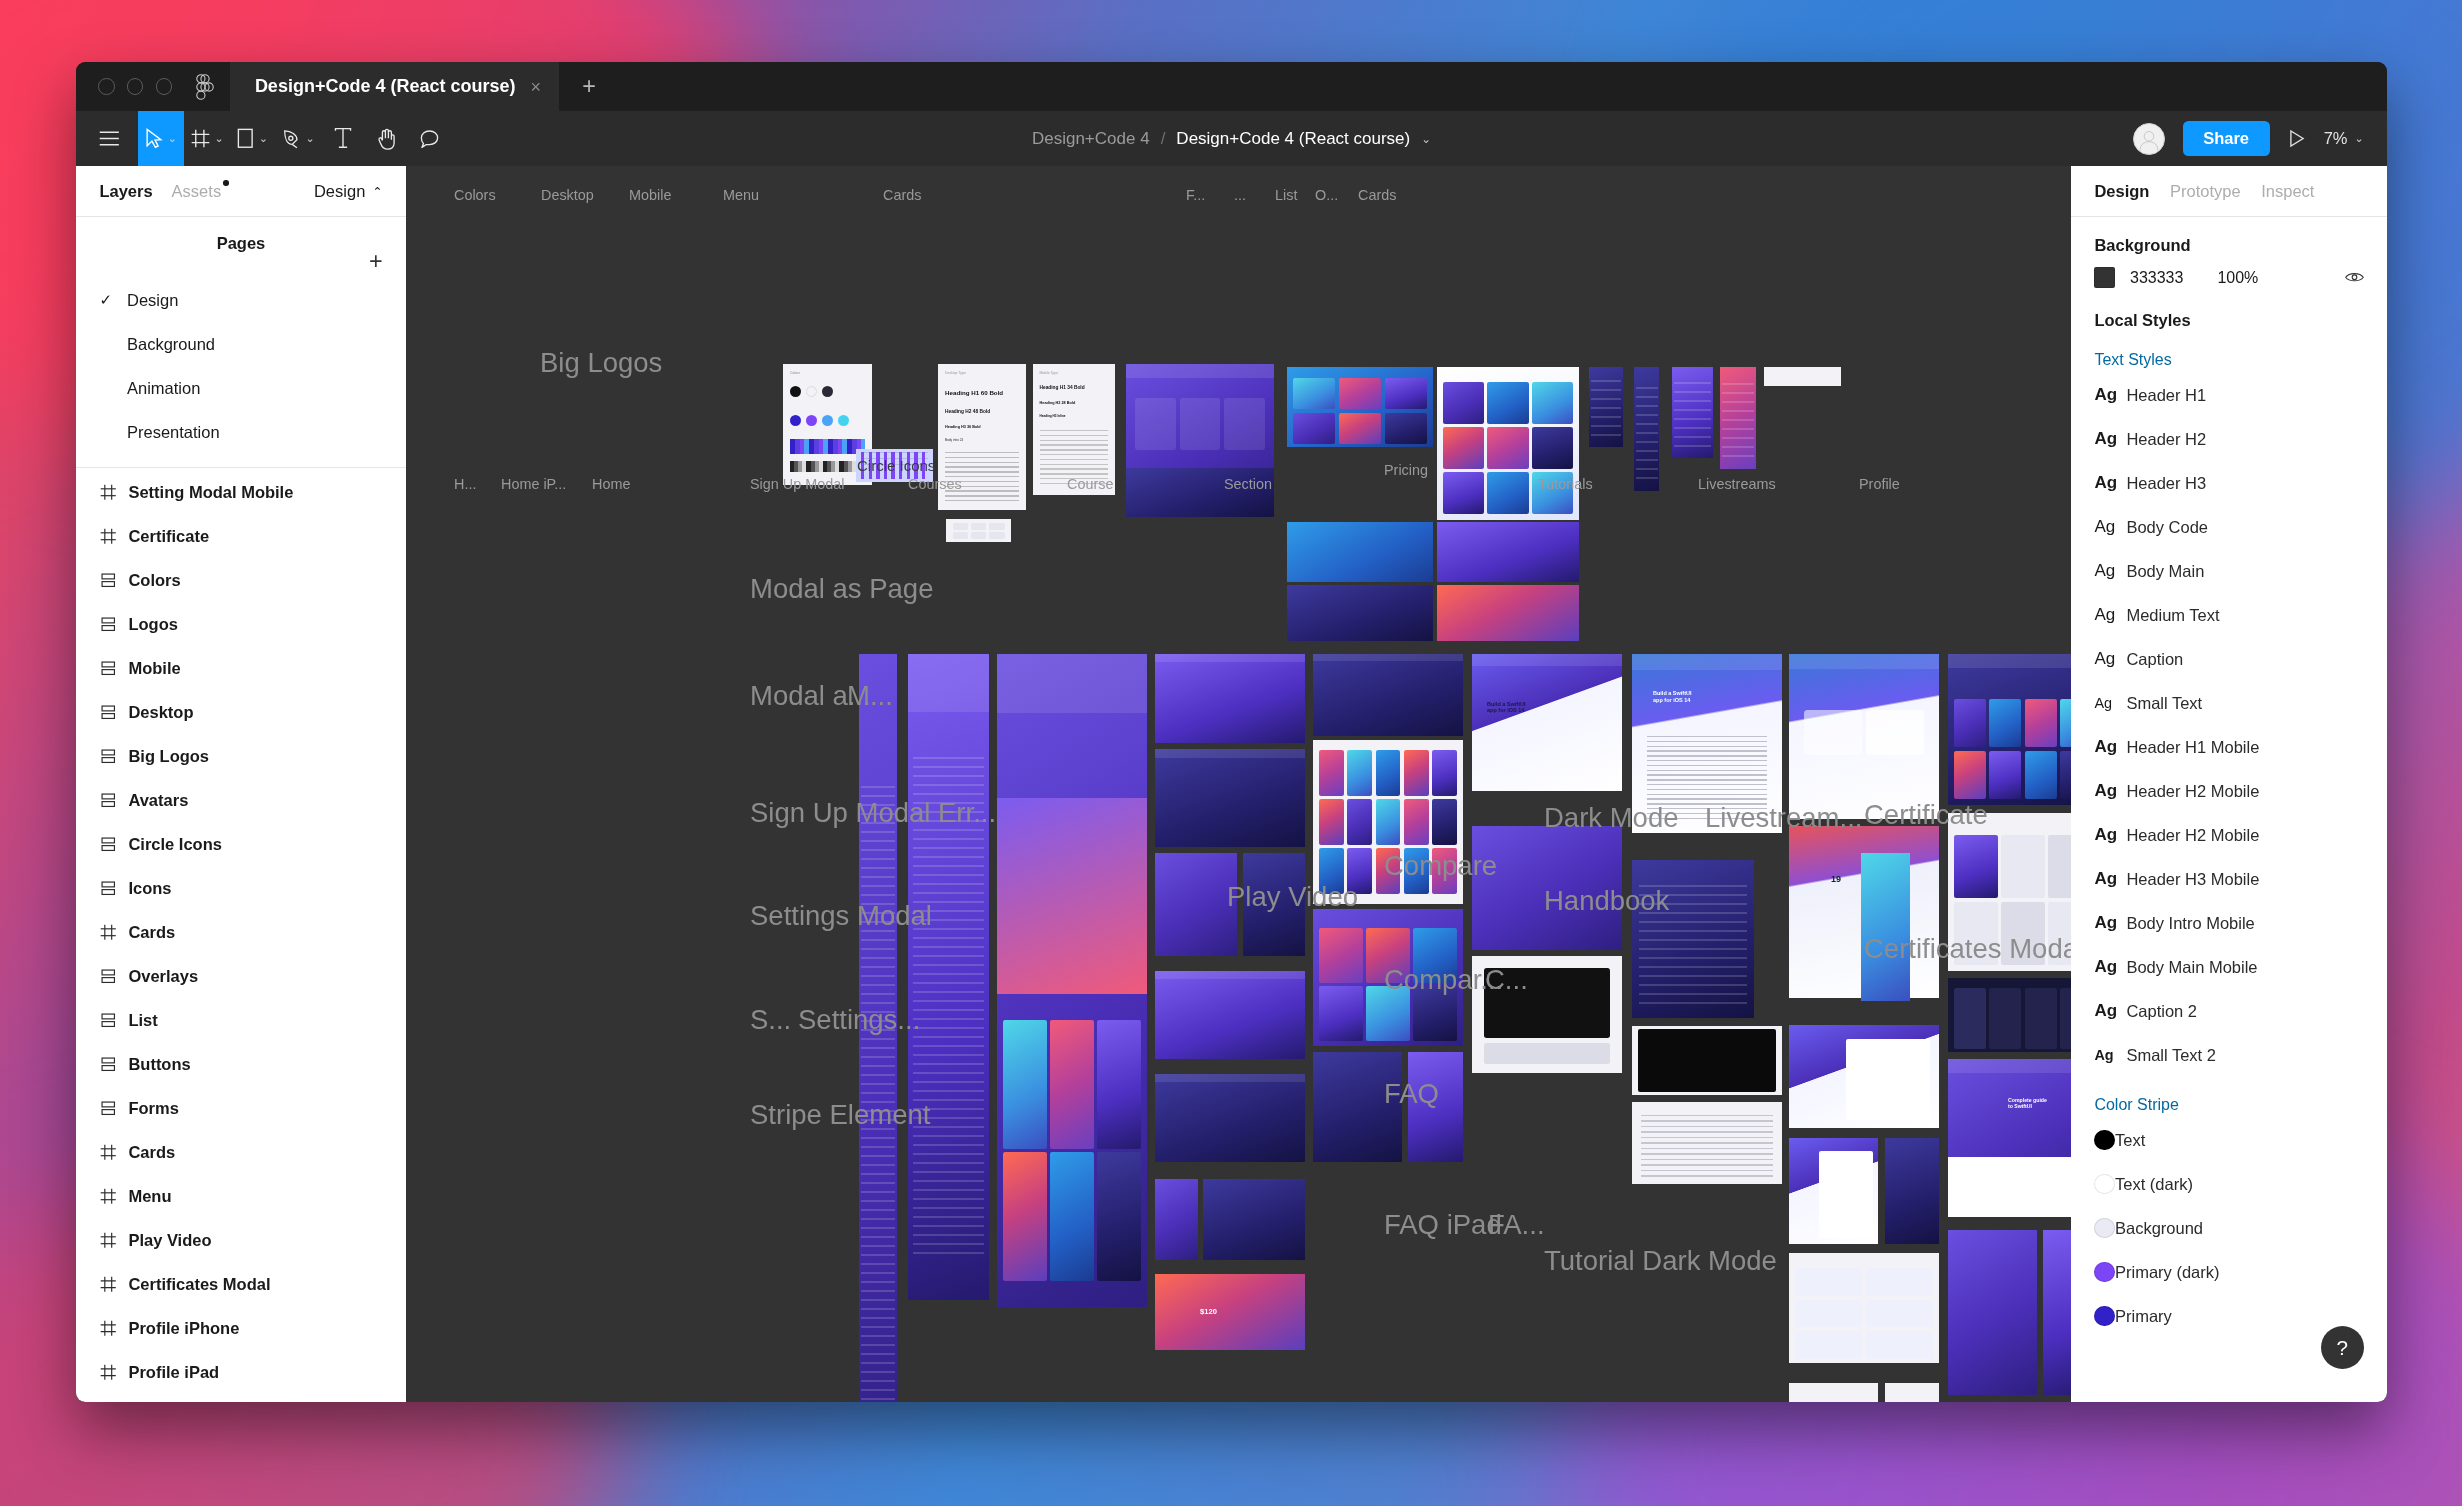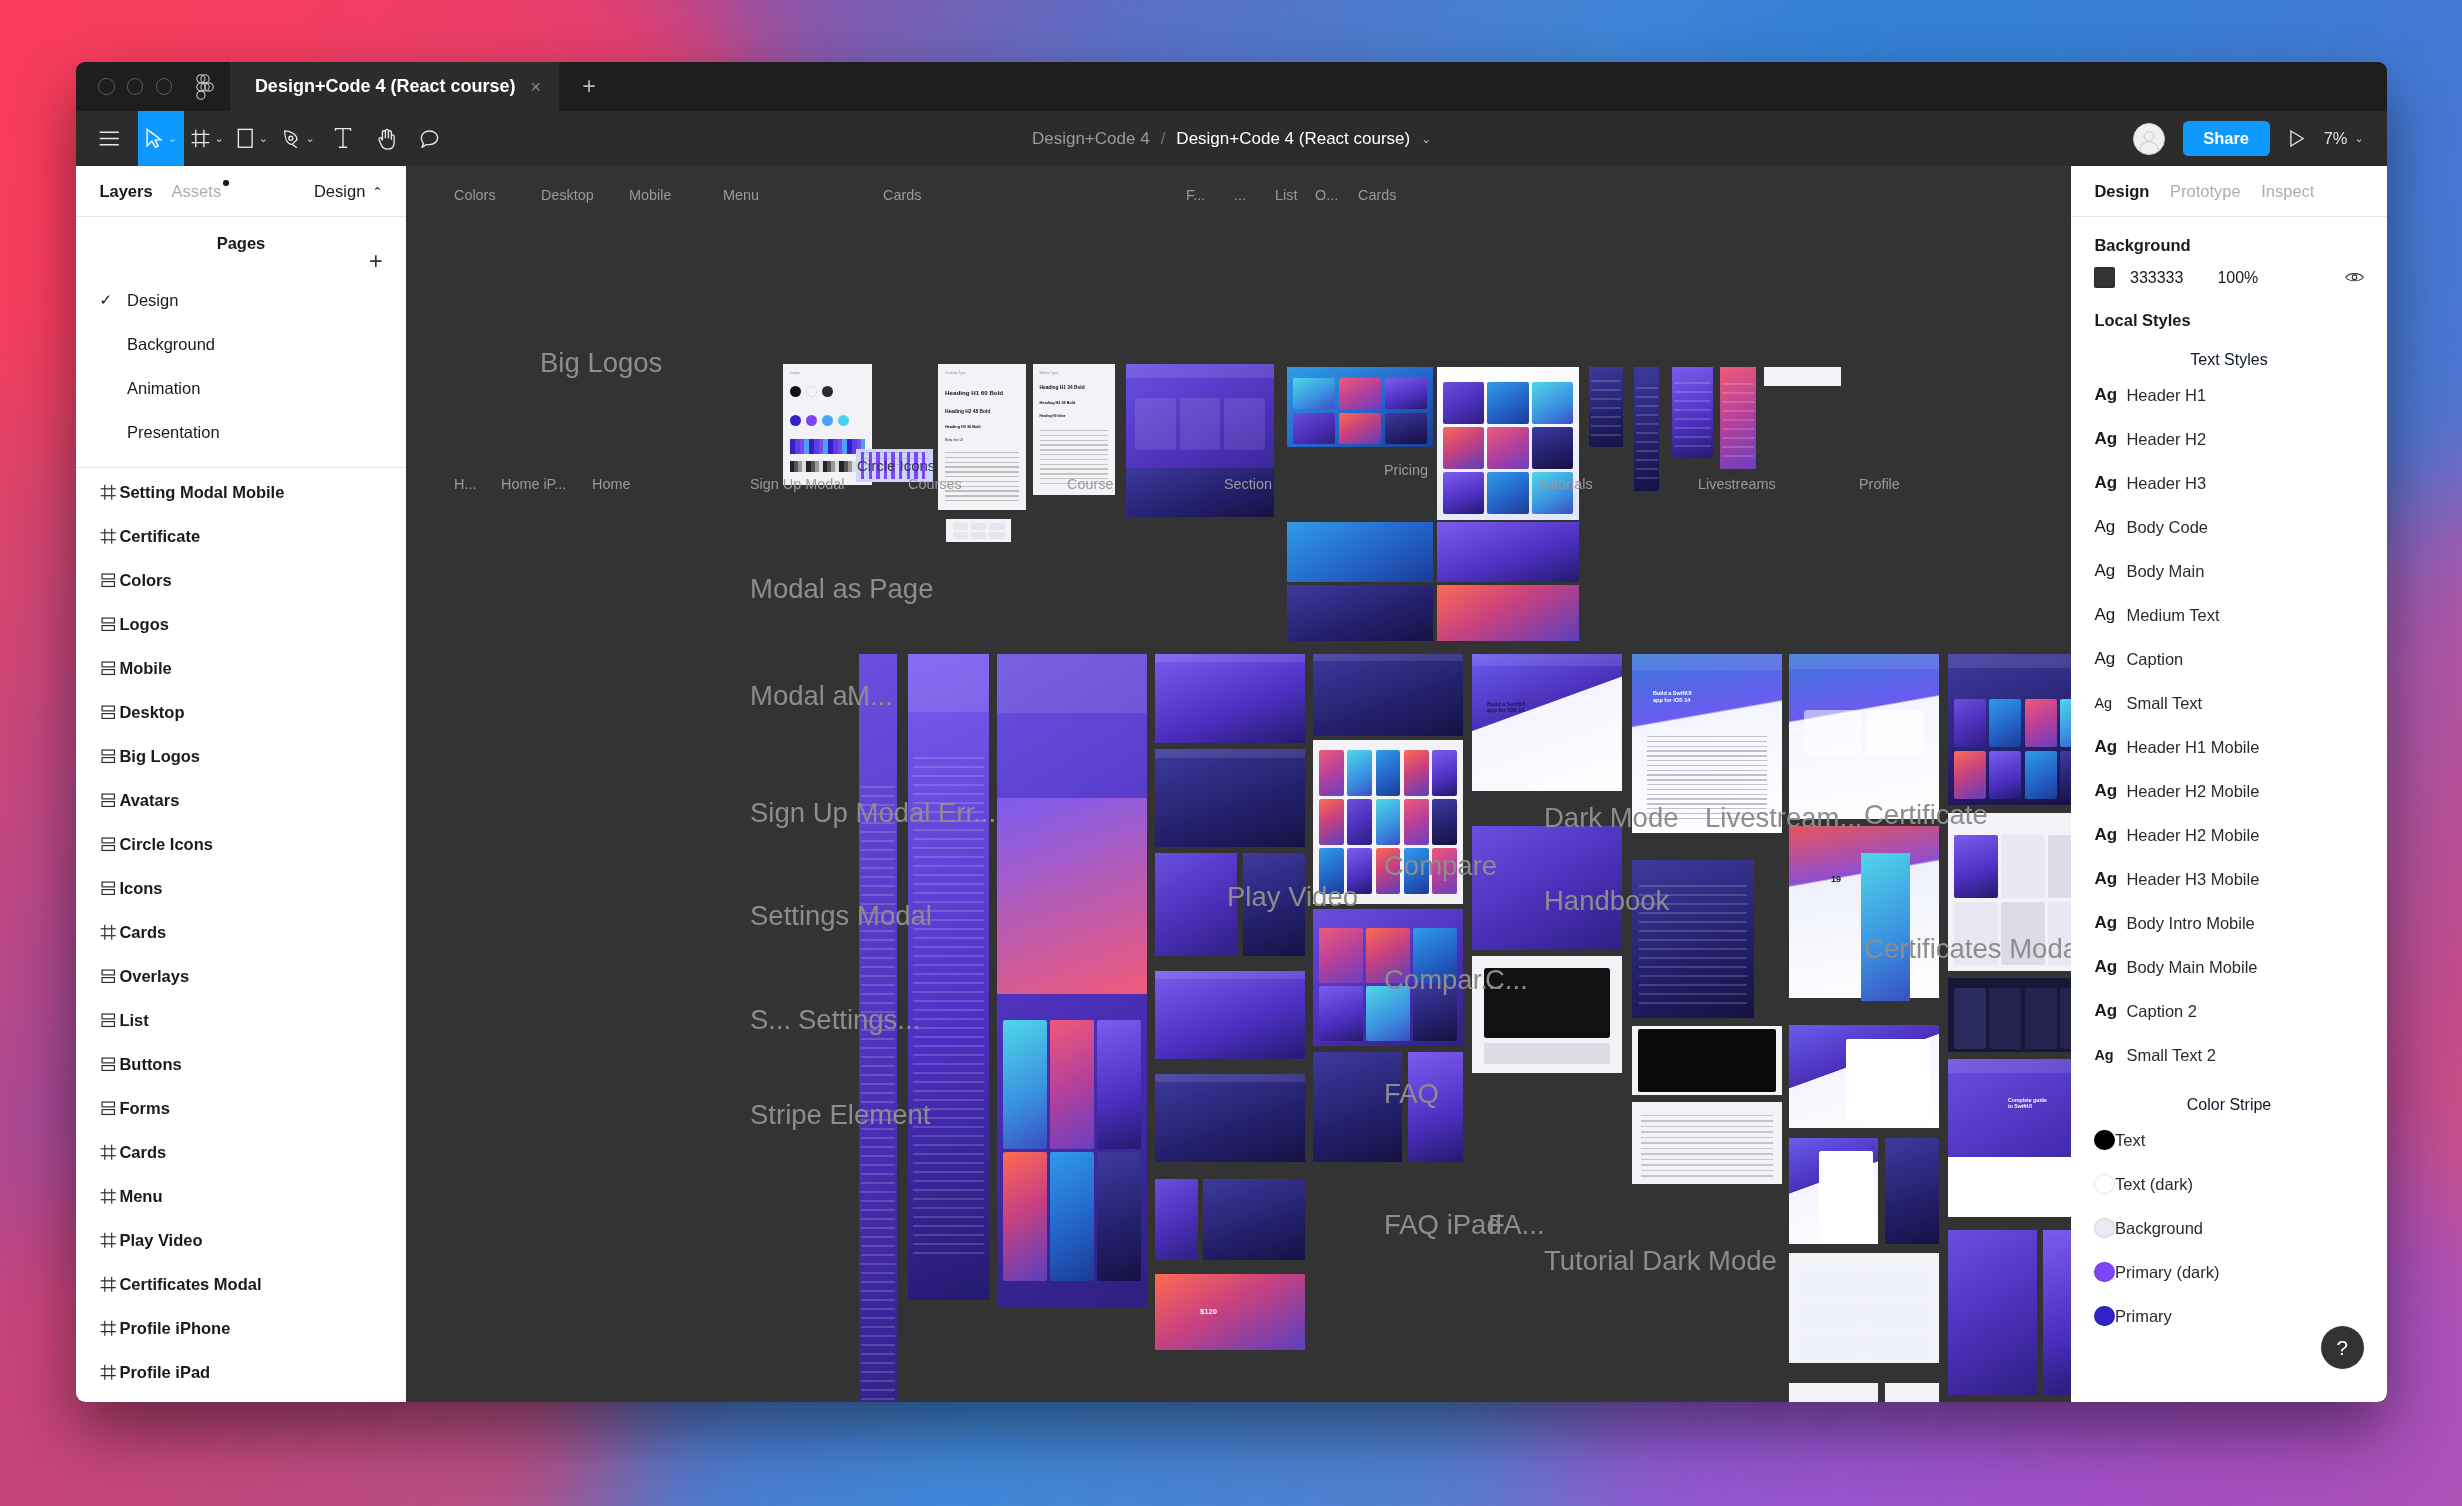--- a/index.html
+++ b/index.html
@@ -114,21 +114,21 @@
   .pages-title { font-size: 16.5px; font-weight: 700; color: #1a1a1a; }
   .pages-add { margin-left: auto; font-size: 23.4px; color: #333; line-height: .7; }
   .page-row {
     display: flex; align-items: center; height: 44px; padding: 0 23.4px; gap: 9.6px;
   }
   .page-check { width: 18px; font-size: 15px; color: #111; }
   .page-label { font-size: 16.5px; color: #1a1a1a; }
   .panel-div { height: 0.7px; background: #e6e6e6; margin: 12.4px 0 2.7px 0; }
   .layers-list { overflow: hidden; flex: 1; }
   .layer-row {
-    display: flex; align-items: center; height: 44px; padding: 0 23.4px; gap: 2px;
+    display: flex; align-items: center; height: 44px; padding: 0 23.4px; gap: 11px;
   }
   .layer-label { font-size: 16.5px; color: #1a1a1a; font-weight: 600; }
   .ico { width: 18px; height: 18px; flex: 0 0 18px; display:flex; align-items:center; justify-content:center; }
 
   
   .canvas { flex: 1; background: #333333; position: relative; overflow: hidden; }
   .frame-label {
     position: absolute; color: #9a9a9a; font-size: 14.4px; white-space: nowrap;
     font-family: "Liberation Sans", sans-serif;
   }
@@ -168,21 +168,21 @@
     border-bottom: 0.7px solid #e6e6e6;
   }
   .rp-tab { font-size: 16.5px; color: #adadad; }
   .rp-tab.active { color: #1a1a1a; font-weight: 700; }
   .rp-section-title { font-size: 16.5px; font-weight: 700; color: #1a1a1a; padding: 19px 23.4px 6.9px 23.4px; }
   .bg-row { display: flex; align-items: center; padding: 5.5px 23.4px 0 23.4px; gap: 15px; }
   .swatch-sq { width: 20.6px; height: 20.6px; border-radius: 2.1px; border: 0.7px solid rgba(0,0,0,.12); }
   .bg-hex { font-size: 16px; color: #1a1a1a; }
   .bg-op { font-size: 16px; color: #1a1a1a; margin-left: 19px; }
   .eye { margin-left: auto; color: #333; }
-  .rp-sub { font-size: 16px; color: #0f172a; padding: 13.7px 23.4px 4.1px 23.4px; text-align: center; }
+  .rp-sub { font-size: 16px; color: #0369a1; padding: 13.7px 23.4px 4.1px 23.4px; }
   .style-row { display: flex; align-items: center; height: 44px; padding: 0 23.4px; }
   .ag { font-size: 17px; color: #1a1a1a; width: 32px; }
   .ag.b { font-weight: 700; }
   .ag.s { font-size: 14.4px; }
   .style-name { font-size: 16.5px; color: #2b2b2b; }
   .swatch-circle { width: 20.6px; height: 20.6px; border-radius: 50%; border: 0.7px solid rgba(0,0,0,.10); }
   .help-btn {
     position: absolute; right: 23.4px; bottom: 33px;
     width: 43px; height: 43px; border-radius: 50%;
     background: #333333; color: #fff; font-size: 20.6px;

